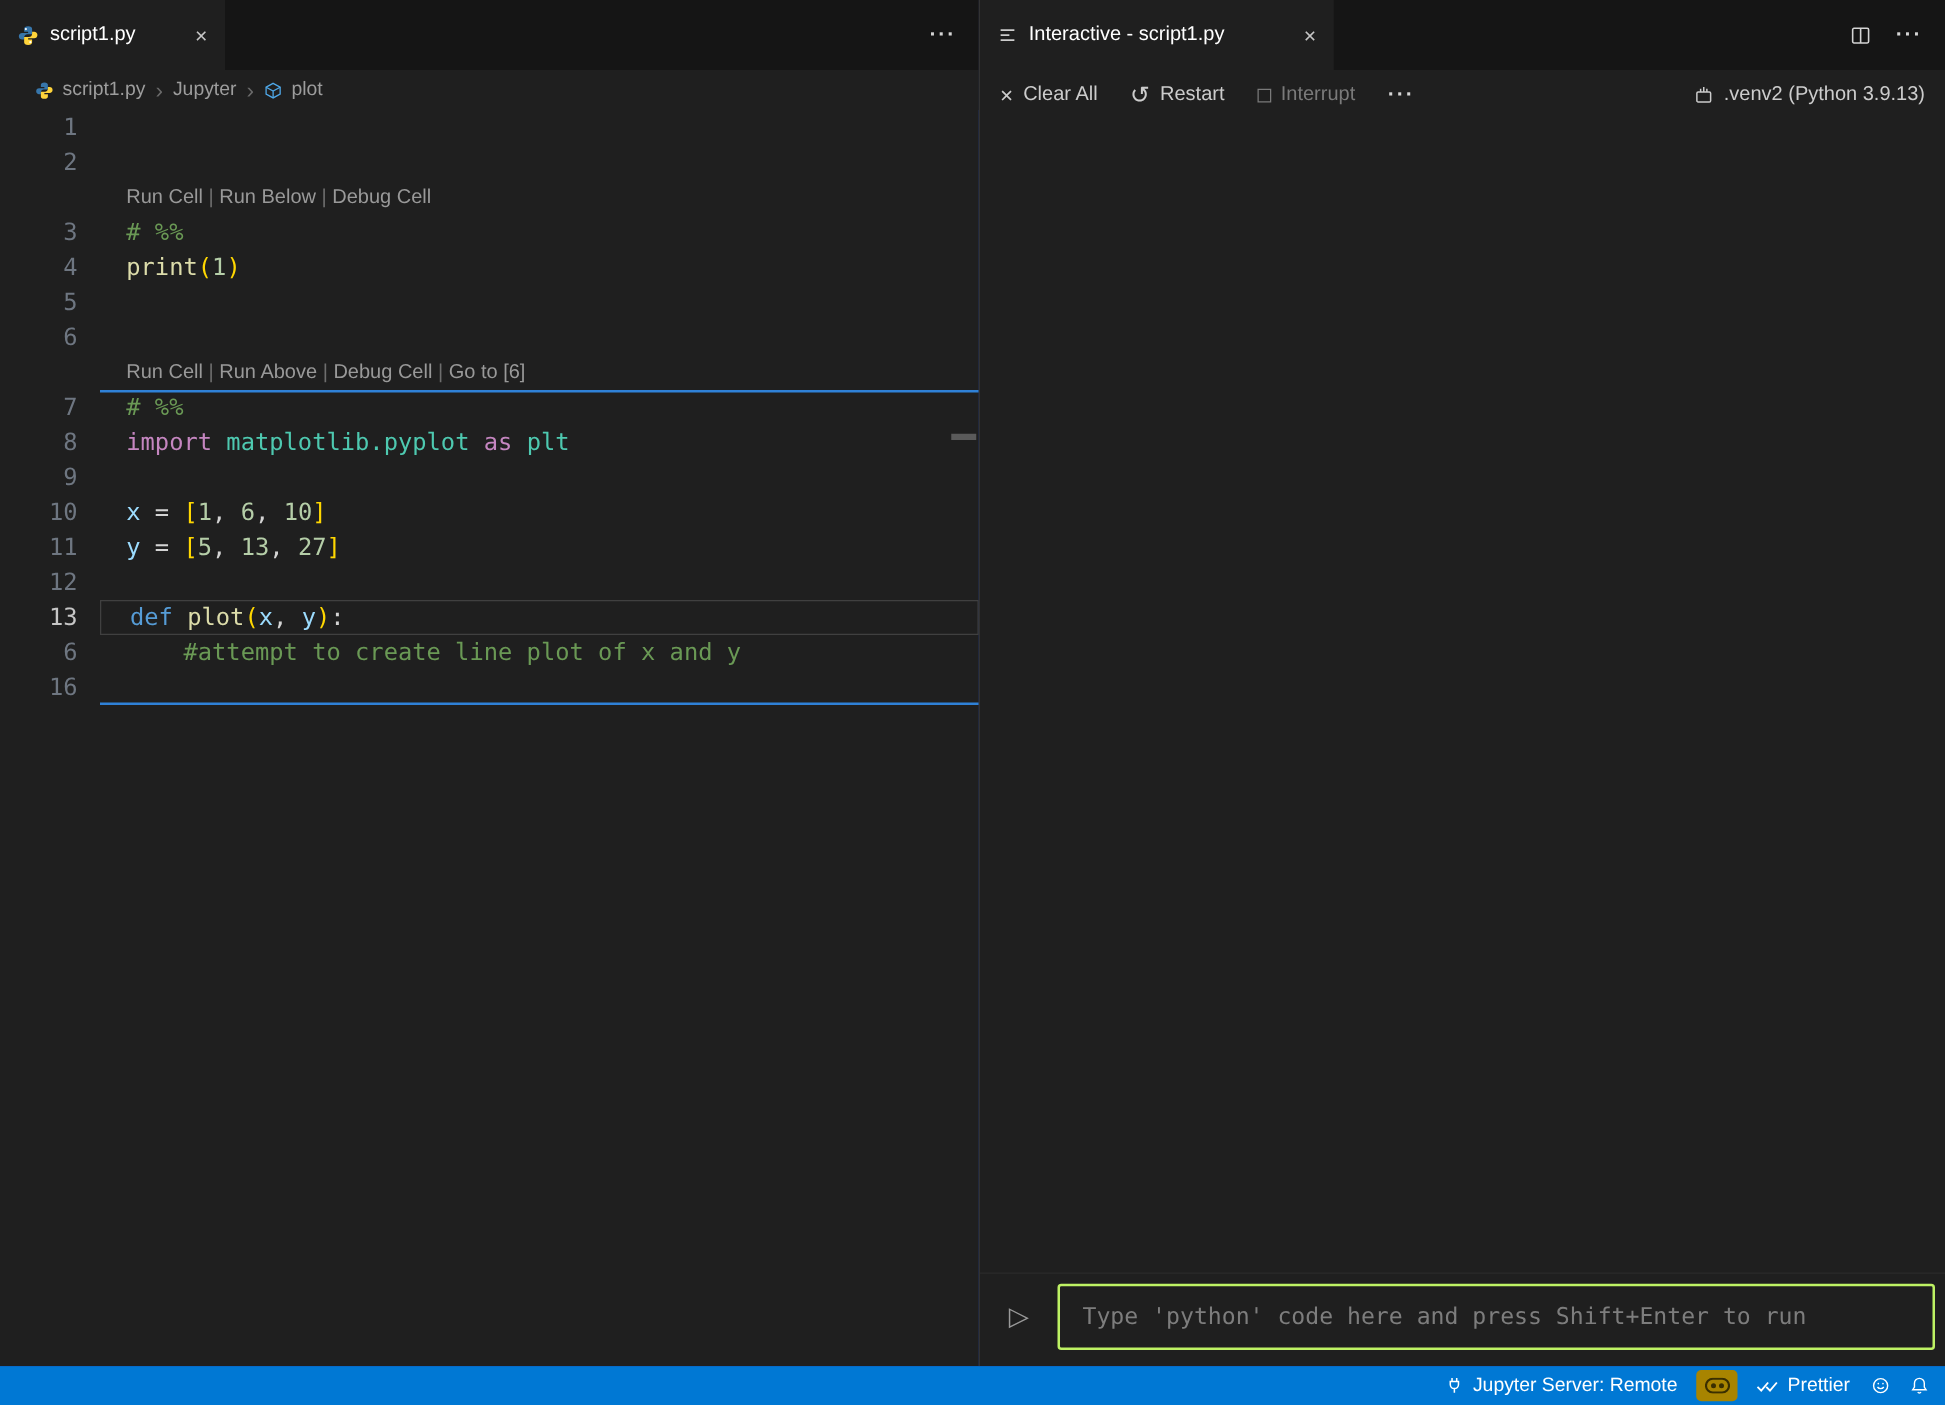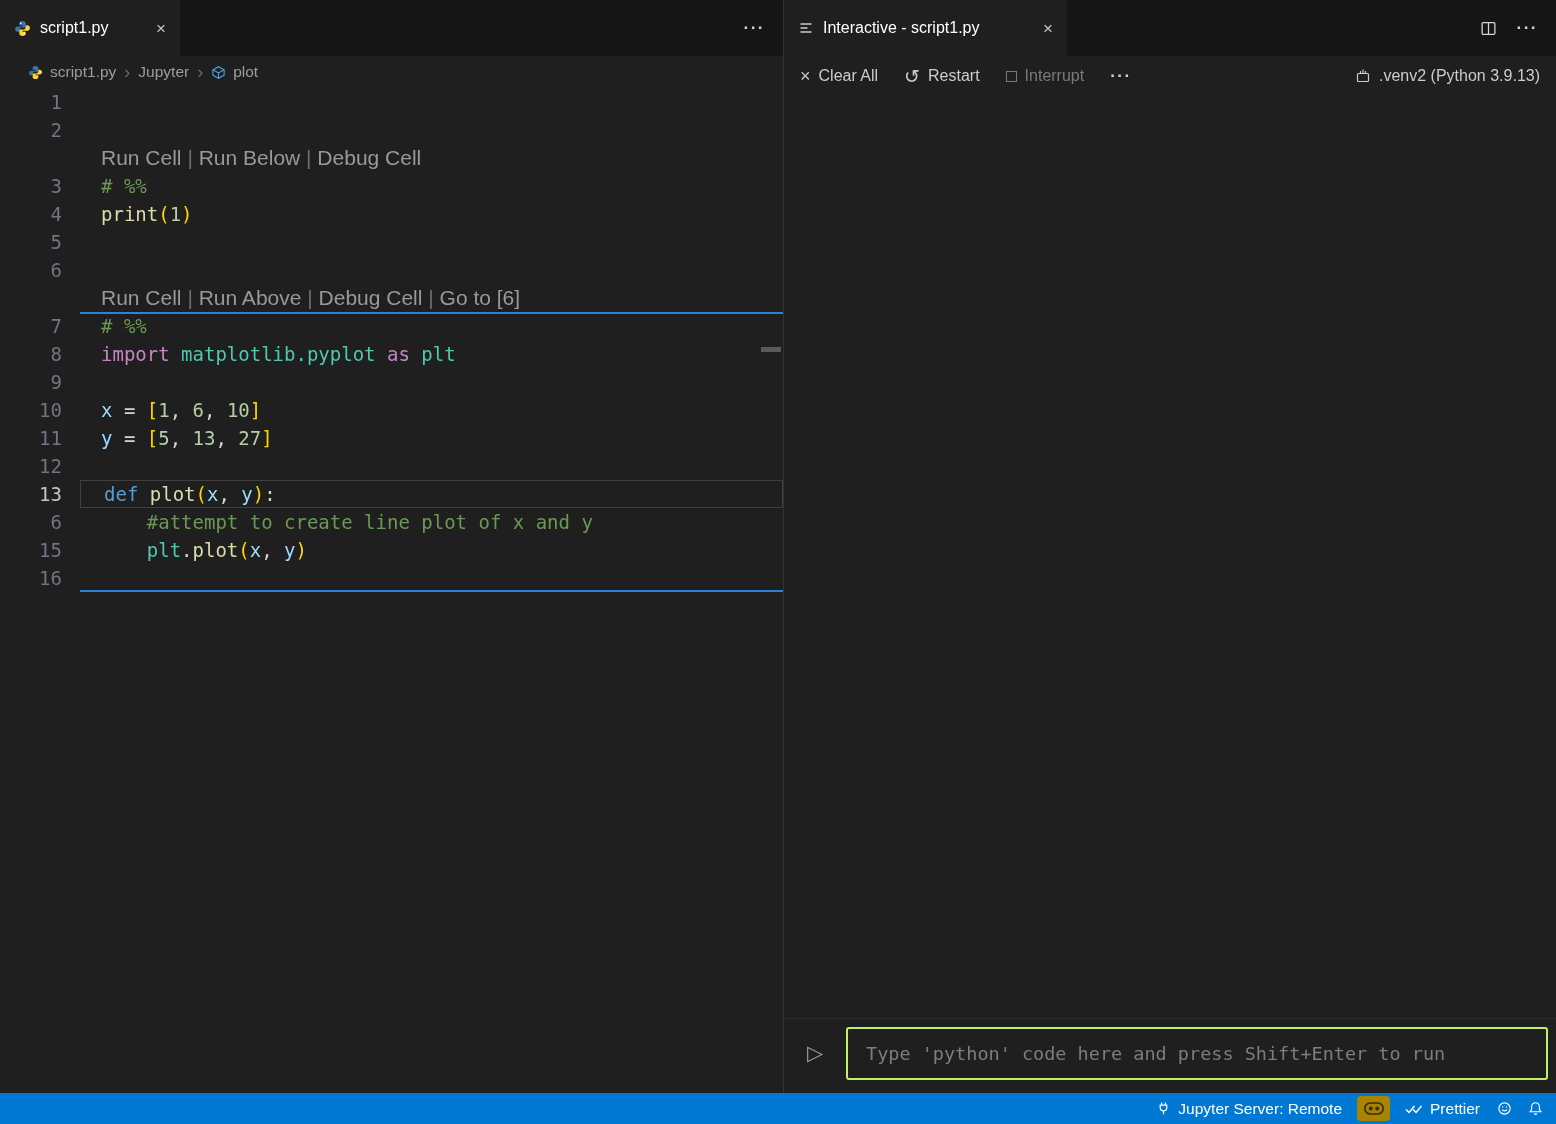--- a/index.html
+++ b/index.html
@@ -24,21 +24,21 @@
               font-size:15.5px;color:#9d9d9d;background:#1f1f1f;}
   .bc-item{cursor:pointer;white-space:nowrap;}
   .bc-sep{color:#6a6a6a;font-size:18px;margin:0 1px;line-height:1;}
 
   .code-area{flex:1;position:relative;font-family:"DejaVu Sans Mono","Liberation Mono",monospace;
              font-size:19px;overflow:hidden;}
   .row{display:flex;height:28px;line-height:28px;}
   .gutter{flex:none;width:80px;box-sizing:border-box;padding-right:18px;text-align:right;color:#6e7681;}
   .gutter-active{color:#c6c6c6;}
   .content{flex:1;padding-left:21px;white-space:pre;position:relative;box-sizing:border-box;}
-  .lens-row .content{font-family:"Liberation Sans",sans-serif;font-size:21px;color:#999999;}
+  .lens-row .content{font-family:"Liberation Sans",sans-serif;font-size:16px;color:#999999;}
   .lens-link{cursor:pointer;color:#999999;}
   .lens-sep{color:#6e6e6e;}
   .cell-top{box-shadow:inset 0 2px 0 0 #2f81d7;}
   .cell-bottom{box-shadow:inset 0 -2px 0 0 #2f81d7;}
   .current-line{box-shadow:inset 0 0 0 1px #404040;padding-left:24px;}
 
   .tk-comment{color:#6A9955;}
   .tk-func{color:#DCDCAA;}
   .tk-bracket{color:#FFD700;}
   .tk-num{color:#B5CEA8;}
@@ -187,24 +187,20 @@
             </div>
             <div class="row">
               <div class="gutter gutter-active">13</div>
               <div class="content current-line"><span class="tk-def">def</span><span class="tk-plain"> </span><span class="tk-func">plot</span><span class="tk-bracket">(</span><span class="tk-var">x</span><span class="tk-plain">, </span><span class="tk-var">y</span><span class="tk-bracket">)</span><span class="tk-plain">:</span></div>
             </div>
             <div class="row">
               <div class="gutter">6</div>
               <div class="content"><span class="tk-comment">    #attempt to create line plot of x and y</span></div>
             </div>
             <div class="row">
-              <div class="gutter">15</div>
-              <div class="content"><span class="tk-plain">    </span><span class="tk-type">plt</span><span class="tk-plain">.</span><span class="tk-func">plot</span><span class="tk-bracket">(</span><span class="tk-var">x</span><span class="tk-plain">, </span><span class="tk-var">y</span><span class="tk-bracket">)</span></div>
-            </div>
-            <div class="row">
               <div class="gutter">16</div>
               <div class="content cell-bottom"></div>
             </div>
           </div>
         <div class="ov-marker"></div>
       </div>
     </div>
 
     <div class="right-panel">
       <div class="tab-row">

